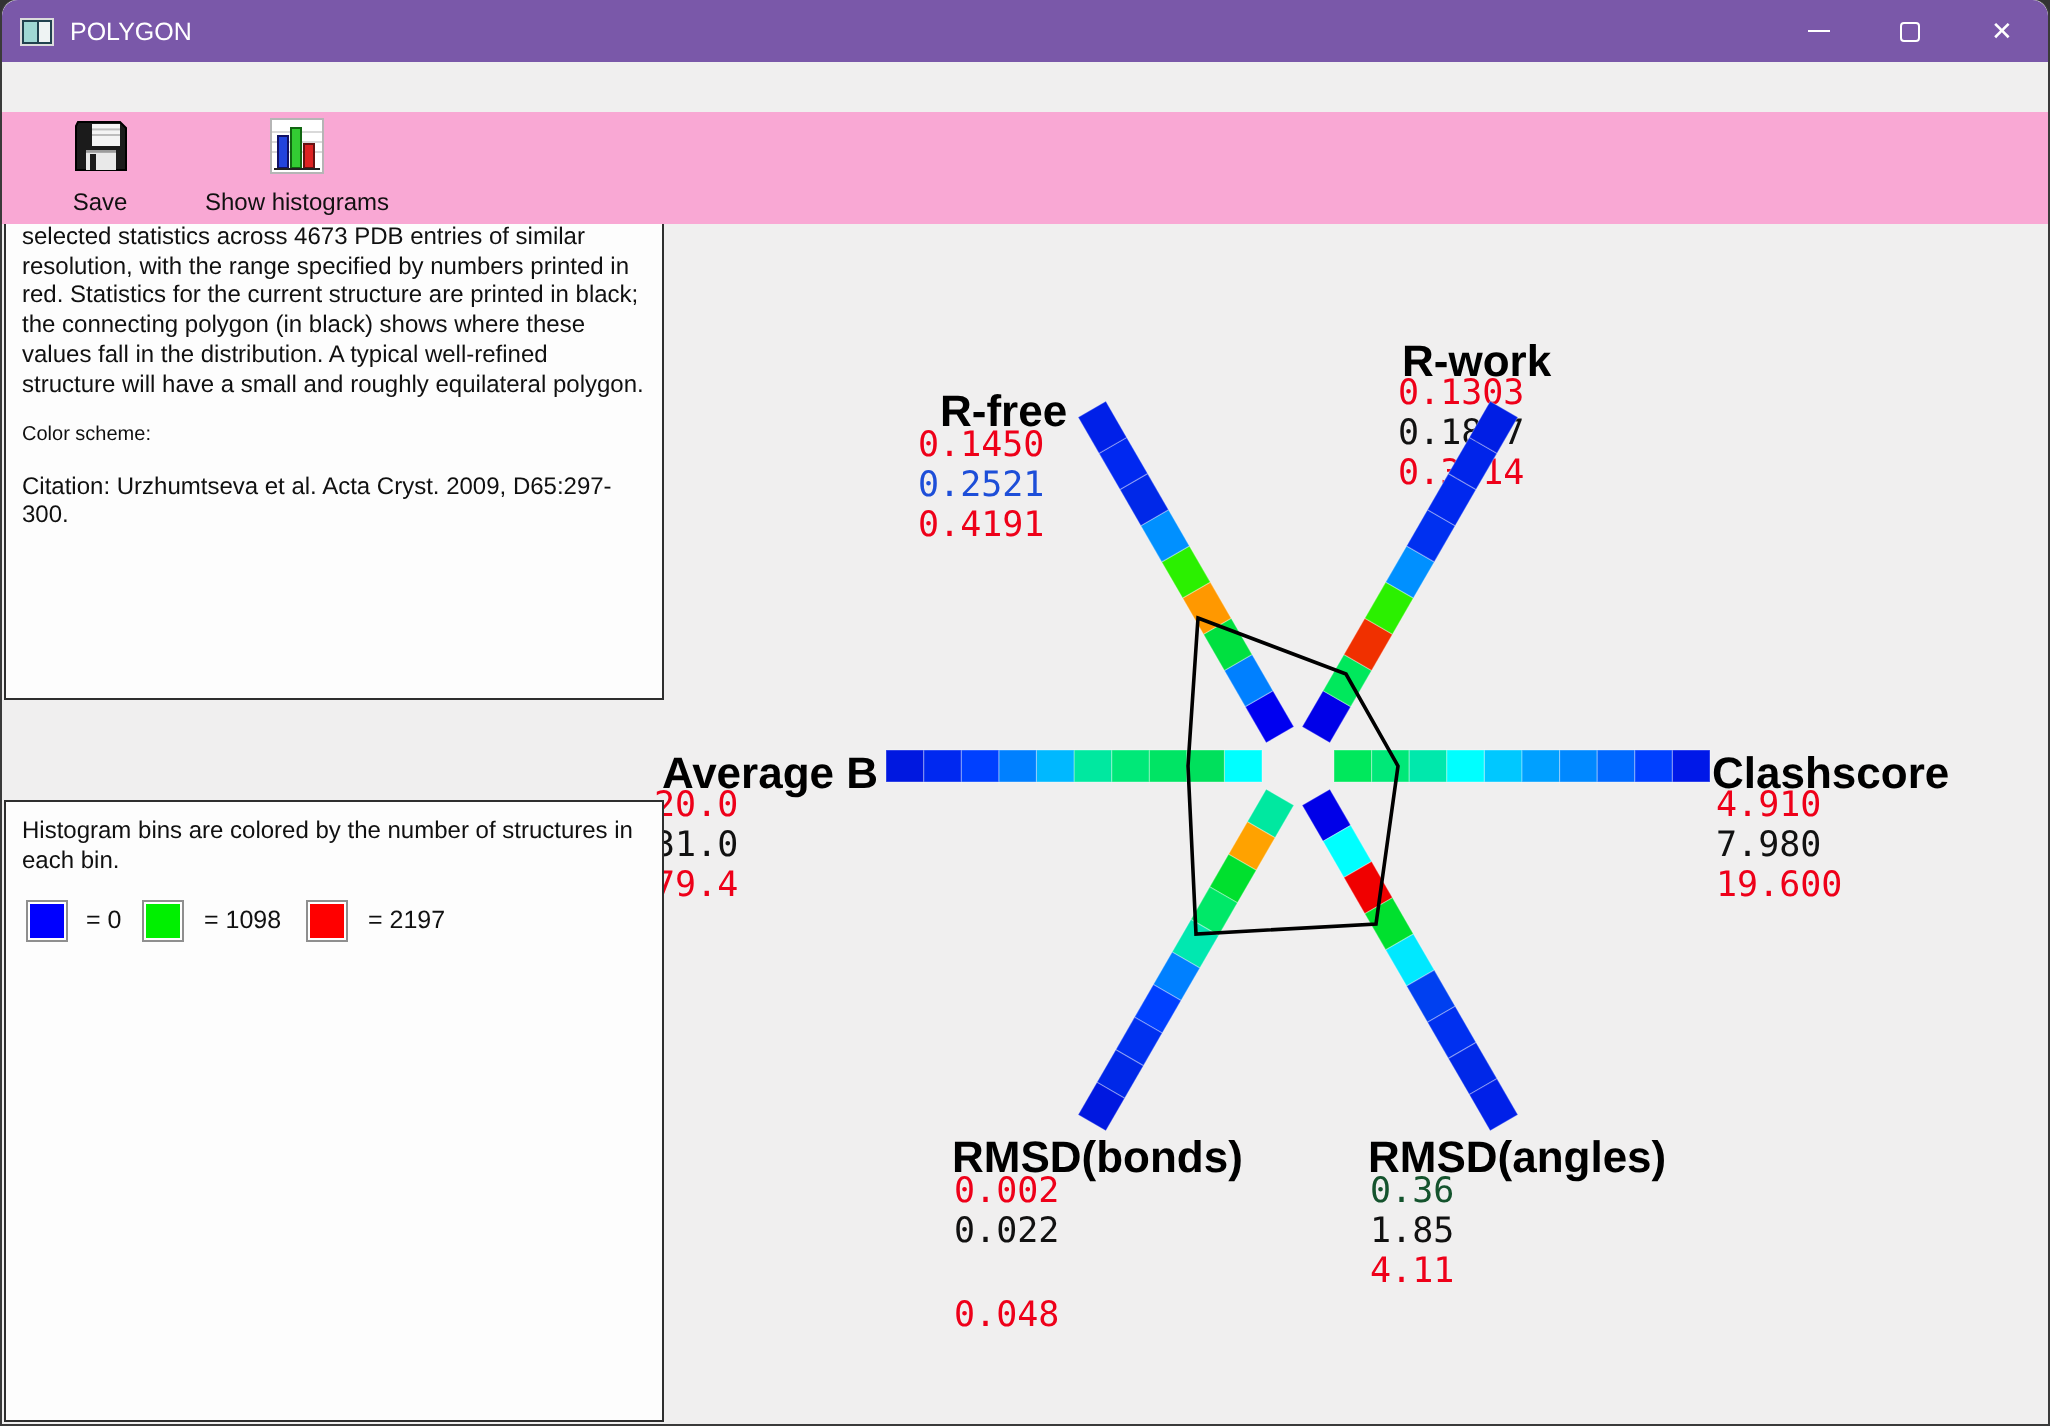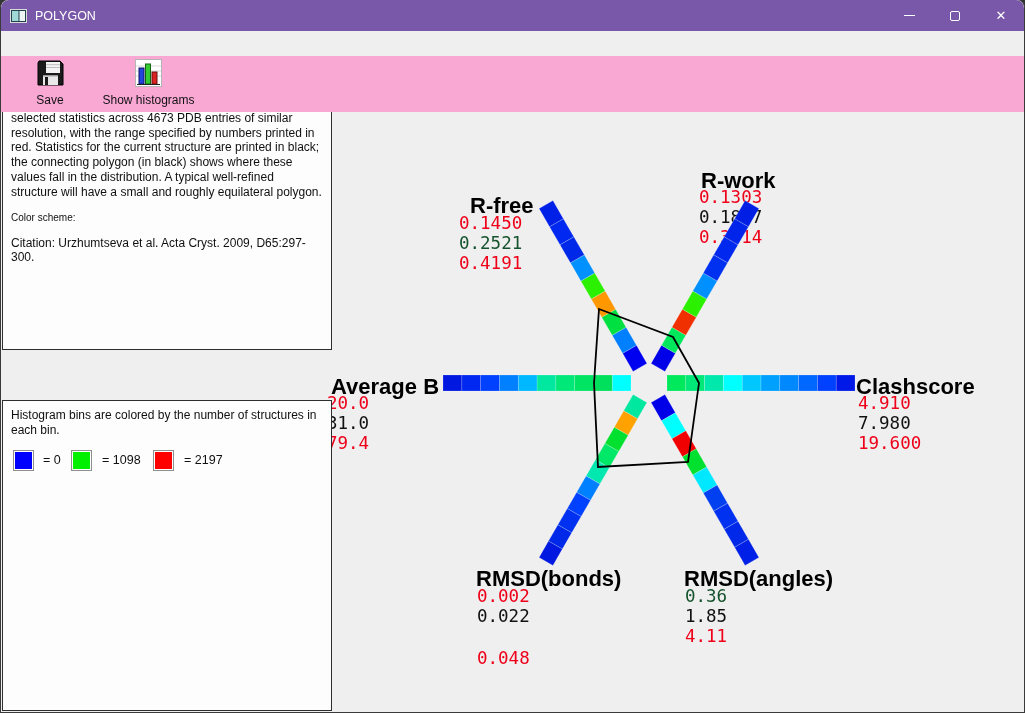--- a/index.html
+++ b/index.html
@@ -59,21 +59,21 @@
   #chart-svg { position:absolute; left:0; top:0; }
 </style>
 </head>
 <body>
 
 <div id="window">
 
   <div id="chart-layer">
     <div id="axis-text-layer">
         <div class="axis-title" style="left: 469px; top: 193px;">R-free</div>
-        <div class="axis-values" style="left: 458px; top: 213px;"><div style="color: rgb(238, 0, 25);">0.1450</div><div style="color: #14532d;">0.2521</div><div style="color: rgb(238, 0, 25);">0.4191</div></div>
+        <div class="axis-values" style="left: 458px; top: 213px;"><div style="color: rgb(238, 0, 25);">0.1450</div><div style="color: #1d4ed8;">0.2521</div><div style="color: rgb(238, 0, 25);">0.4191</div></div>
         <div class="axis-title" style="left: 700px; top: 168px;">R-work</div>
         <div class="axis-values" style="left: 698px; top: 187px;"><div style="color: rgb(238, 0, 25);">0.1303</div><div style="color: rgb(17, 17, 17);">0.1867</div><div style="color: rgb(238, 0, 25);">0.3914</div></div>
         <div class="axis-title" style="left: 855px; top: 374px;">Clashscore</div>
         <div class="axis-values" style="left: 857px; top: 393px;"><div style="color: rgb(238, 0, 25);">4.910</div><div style="color: rgb(17, 17, 17);">7.980</div><div style="color: rgb(238, 0, 25);">19.600</div></div>
         <div class="axis-title" style="left: 683px; top: 566px;">RMSD(angles)</div>
         <div class="axis-values" style="left: 684px; top: 586px;"><div style="color: #14532d;">0.36</div><div style="color: rgb(17, 17, 17);">1.85</div><div style="color: rgb(238, 0, 25);">4.11</div></div>
         <div class="axis-title" style="left: 475px; top: 566px;">RMSD(bonds)</div>
         <div class="axis-values" style="left: 476px; top: 586px;"><div style="color: rgb(238, 0, 25);">0.002</div><div style="color: rgb(17, 17, 17);">0.022</div><div style="color: rgb(238, 0, 25); margin-top: 22px;">0.048</div></div>
         <div class="axis-title" style="left: 330px; top: 374px;">Average B</div>
         <div class="axis-values" style="left: 326px; top: 393px;"><div style="color: rgb(238, 0, 25);">20.0</div><div style="color: rgb(17, 17, 17);">31.0</div><div style="color: rgb(238, 0, 25);">79.4</div></div>

